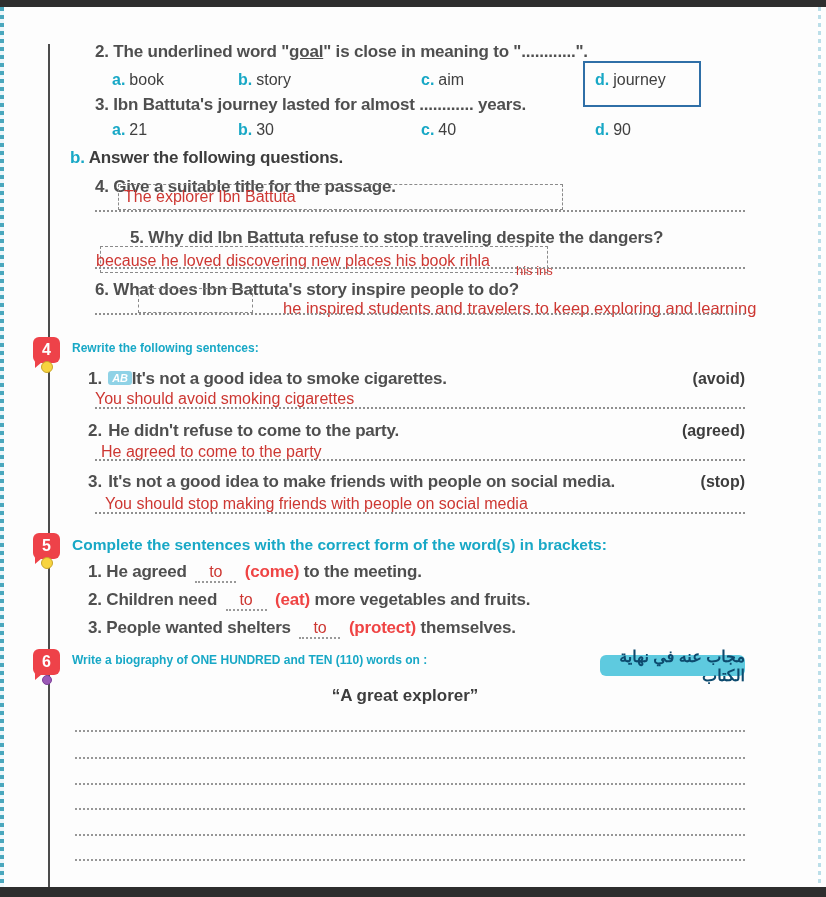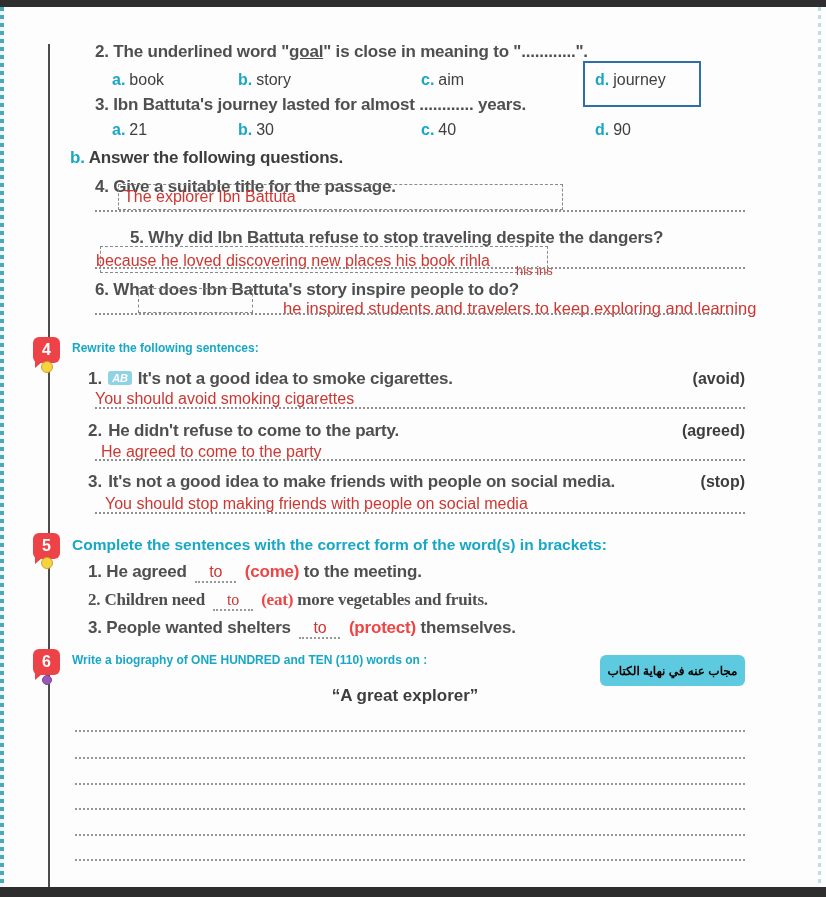--- a/index.html
+++ b/index.html
@@ -44,29 +44,29 @@
   .pin.purple { background:#9b59b6; border:1px solid #7d3f99; width:10px; height:10px; }
 
   .sec-title { position:absolute; left:72px; color:#18a8c6; font-weight:bold; font-size:12px; }
 
   .item-row { position:absolute; left:88px; width:657px; display:flex; align-items:baseline; }
   .item-row .num { font-weight:bold; color:#4f4f4f; font-size:17px; margin-right:6px; }
   .item-row .txt { flex:1; font-weight:bold; color:#4f4f4f; font-size:17px; letter-spacing:-0.2px; }
   .item-row .hint { font-weight:bold; color:#3d3d3d; font-size:16px; }
   .ab-badge { display:inline-block; background:#8fd2e6; color:#fff; font-style:italic;
               font-weight:bold; font-size:11px; border-radius:3px; padding:1px 4px;
-              margin-right:6px; vertical-align:2px; }
+              margin-right:0; vertical-align:2px; }
 
   .fill-row { position:absolute; left:88px; font-weight:bold; color:#4f4f4f; font-size:17px; letter-spacing:-0.2px; }
   .blank { display:inline-block; border-bottom:2px dotted #999; padding:0 14px;
            color:#cd3732; font-weight:normal; font-size:16px; margin:0 4px; }
   .bracket { color:#ef4444; }
 
-  .arabic-badge { position:absolute; left:600px; top:655px; width:145px; height:31px;
-           background:#5ecadf; color:#000000; font-size:12px; font-weight:bold;
+  .arabic-badge { position:absolute; left:600px; top:655px; width:145px; height:21px;
+           background:#5ecadf; color:#0c4a6e; font-size:16px; font-weight:bold;
            border-radius:6px; display:flex; align-items:center; justify-content:center; }
 
   .topic { position:absolute; left:75px; top:686px; width:660px; text-align:center;
            color:#3d3d3d; font-weight:bold; font-size:17px; }
 
   .write-line { position:absolute; left:75px; width:670px; height:0; border-bottom:2px dotted #979797; }
 </style>
 </head>
 <body>
 
@@ -174,21 +174,21 @@
 <div class="pin yellow" style="left:41px; top:557px;"></div>
 <div class="sec-title" style="top:536px; font-size:15.5px;">Complete the sentences with the correct form of the word(s) in brackets:</div>
 
 <div class="fill-row" style="top:562px;">
   <span>1.</span>
   <span>He agreed</span>
   <span class="blank">to</span>
   <span class="bracket">(come)</span>
   <span>to the meeting.</span>
 </div>
-<div class="fill-row" style="top:590px;font-family:Liberation Serif, serif;">
+<div class="fill-row" style="top:590px;">
   <span>2.</span>
   <span>Children need</span>
   <span class="blank">to</span>
   <span class="bracket">(eat)</span>
   <span>more vegetables and fruits.</span>
 </div>
 <div class="fill-row" style="top:618px;">
   <span>3.</span>
   <span>People wanted shelters</span>
   <span class="blank">to</span>

